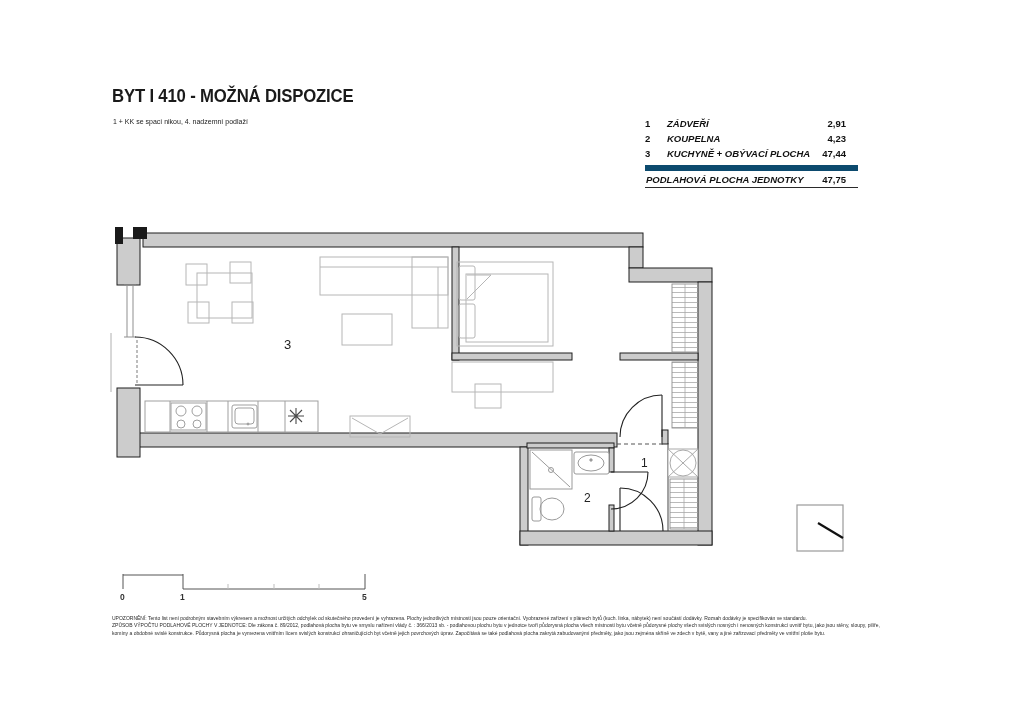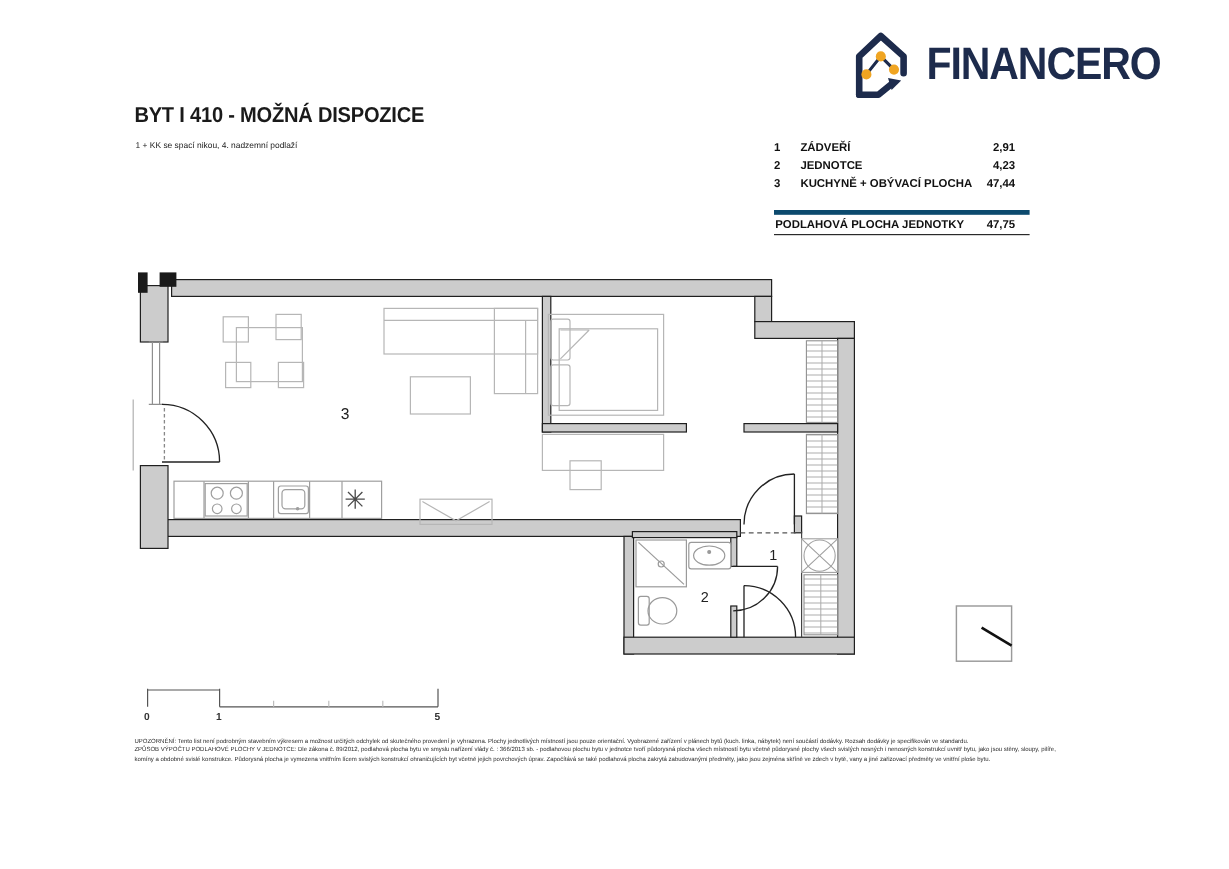--- a/index.html
+++ b/index.html
@@ -13,63 +13,51 @@
 
   
   .logo{position:absolute;left:704px;top:26px;display:flex;align-items:center;}
   .logo-text{font-size:38px;font-weight:bold;color:#1d2b4c;letter-spacing:-1px;
              transform:scaleX(0.9);transform-origin:left center;margin-left:6px;white-space:nowrap;}
 
   
   .legend{position:absolute;left:645px;top:116px;width:213px;font-size:9.5px;font-weight:bold;color:#111;}
   .legend-row{display:flex;height:15px;align-items:center;}
   .l-num{width:22px;}
-  .l-name{flex:1;white-space:nowrap;}
+  .l-name{flex:1;white-space:nowrap;font-style:italic;}
   .l-val{text-align:center;padding-right:12px;}
-  .legend-total{display:flex;height:16px;align-items:center;margin-top:14px;
-                border-top:4px solid #0c4a6e;border-bottom:1px solid #2a2a2a;}
+  .legend-total{display:flex;height:16px;align-items:center;margin-top:4px;
+                border-top:6px solid #0c4a6e;border-bottom:1px solid #2a2a2a;}
   .legend-total .l-name{padding-left:1px;}
 
   
   .plan-svg{position:absolute;left:100px;top:220px;width:760px;height:390px;}
 
   
   .footer{position:absolute;left:112px;top:615px;width:806px;font-size:5px;line-height:7.4px;color:#2b2b2b;}
   .footer div{white-space:normal;}
 </style>
 </head>
 <body>
 
 <div class="page">
 
   <div class="title">BYT I 410 - MOŽNÁ DISPOZICE</div>
   <div class="subtitle">1 + KK se spací nikou,  4. nadzemní podlaží</div>
 
-  <div class="logo">
-    <svg width="62" height="56" viewBox="0 0 60 56">
-      <path d="M11,53 V21 L29,4 L48,21 V35" fill="none" stroke="#1d2b4c" stroke-width="5.5" stroke-linecap="round" stroke-linejoin="round"></path>
-      <path d="M11,53 H27 L38,44" fill="none" stroke="#1d2b4c" stroke-width="5.5" stroke-linecap="round" stroke-linejoin="round"></path>
-      <polygon points="35,39 46,41 38,49" fill="#1d2b4c"></polygon>
-      <polyline points="17,36 29,21 40,32" fill="none" stroke="#1d2b4c" stroke-width="2.6"></polyline>
-      <circle cx="17" cy="36" r="4.2" fill="#f0a522"></circle>
-      <circle cx="29" cy="21" r="4.2" fill="#f0a522"></circle>
-      <circle cx="40" cy="32" r="4.2" fill="#f0a522"></circle>
-    </svg>
-    <div class="logo-text">FINANCERO</div>
-  </div>
 
   <div class="legend">
     <div class="legend-row">
       <span class="l-num">1</span>
       <span class="l-name">ZÁDVEŘÍ</span>
       <span class="l-val">2,91</span>
     </div>
     <div class="legend-row">
       <span class="l-num">2</span>
-      <span class="l-name">JEDNOTCE</span>
+      <span class="l-name">KOUPELNA</span>
       <span class="l-val">4,23</span>
     </div>
     <div class="legend-row">
       <span class="l-num">3</span>
       <span class="l-name">KUCHYNĚ + OBÝVACÍ PLOCHA</span>
       <span class="l-val">47,44</span>
     </div>
     <div class="legend-total">
       <span class="l-name">PODLAHOVÁ PLOCHA JEDNOTKY</span>
       <span class="l-val">47,75</span>

